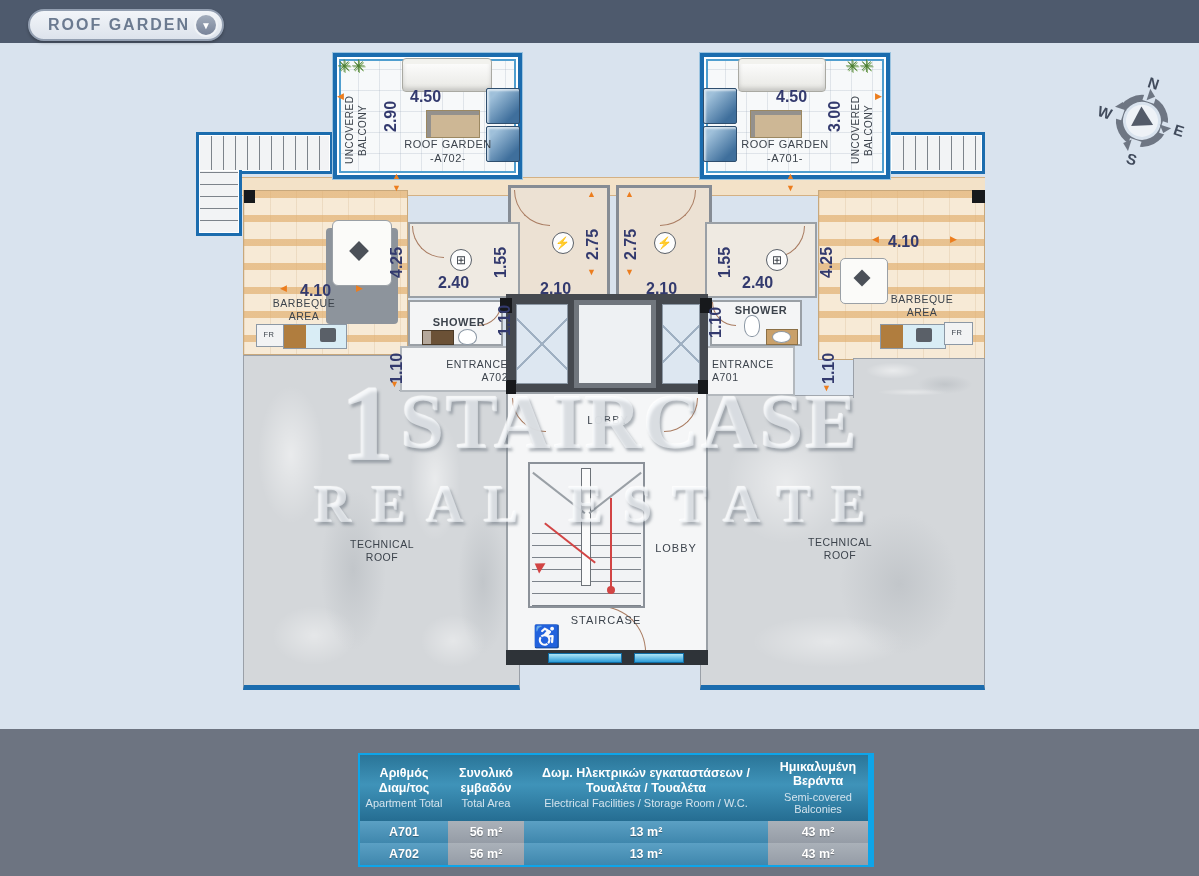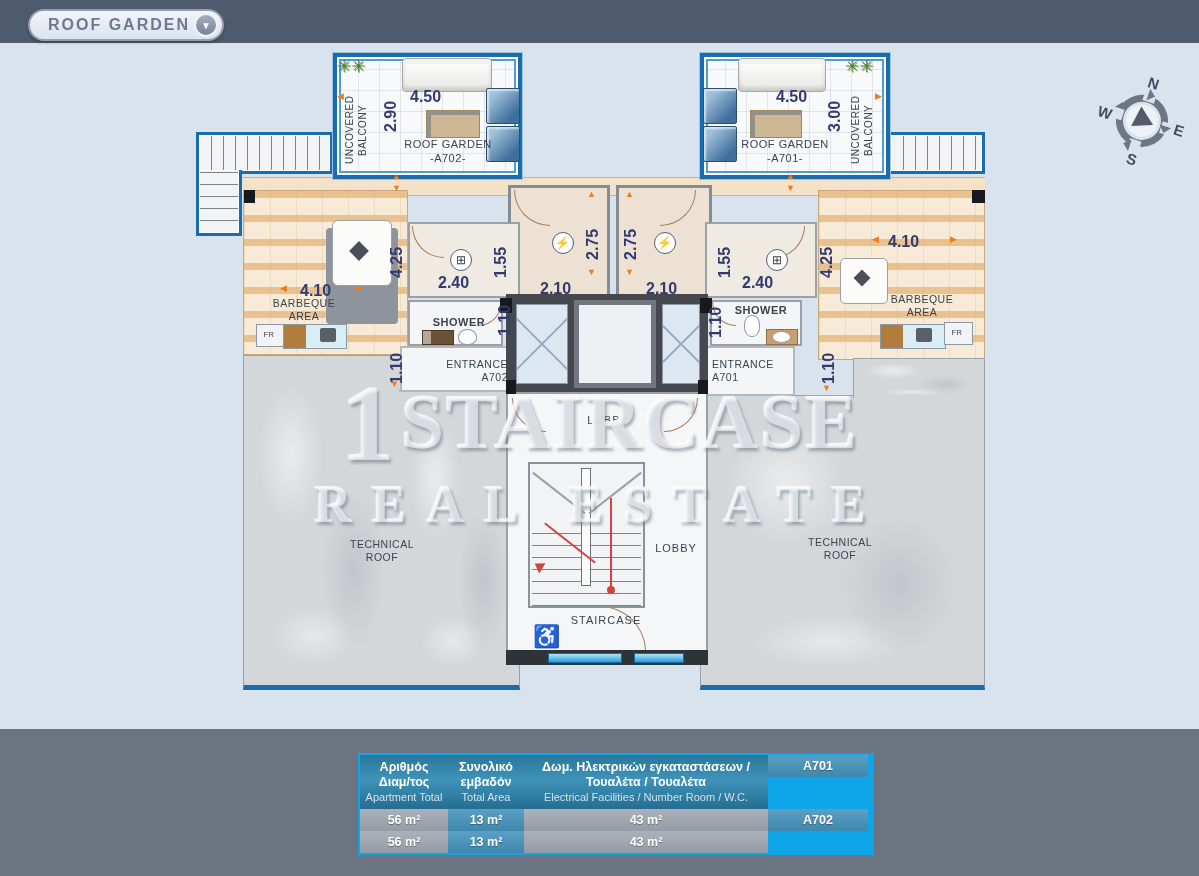--- a/index.html
+++ b/index.html
@@ -308,21 +308,25 @@
       <div class="th">
         <span class="el">Αριθμός Διαμ/τος</span>
         <span class="en">Apartment Total</span>
       </div>
       <div class="th">
         <span class="el">Συνολικό εμβαδόν</span>
         <span class="en">Total Area</span>
       </div>
       <div class="th">
         <span class="el">Δωμ. Ηλεκτρικών εγκαταστάσεων / Τουαλέτα / Τουαλέτα</span>
-        <span class="en">Electrical Facilities / Number Room / W.C.</span>
+        <span class="en">Electrical Facilities / Storage Room / W.C.</span>
+      </div>
+      <div class="th">
+        <span class="el">Ημικαλυμένη Βεράντα</span>
+        <span class="en">Semi-covered Balconies</span>
       </div>
 
       <div class="td blue">A701</div>
       <div class="td gray">56 m²</div>
       <div class="td blue">13 m²</div>
       <div class="td gray">43 m²</div>
 
       <div class="td blue">A702</div>
       <div class="td gray">56 m²</div>
       <div class="td blue">13 m²</div>

